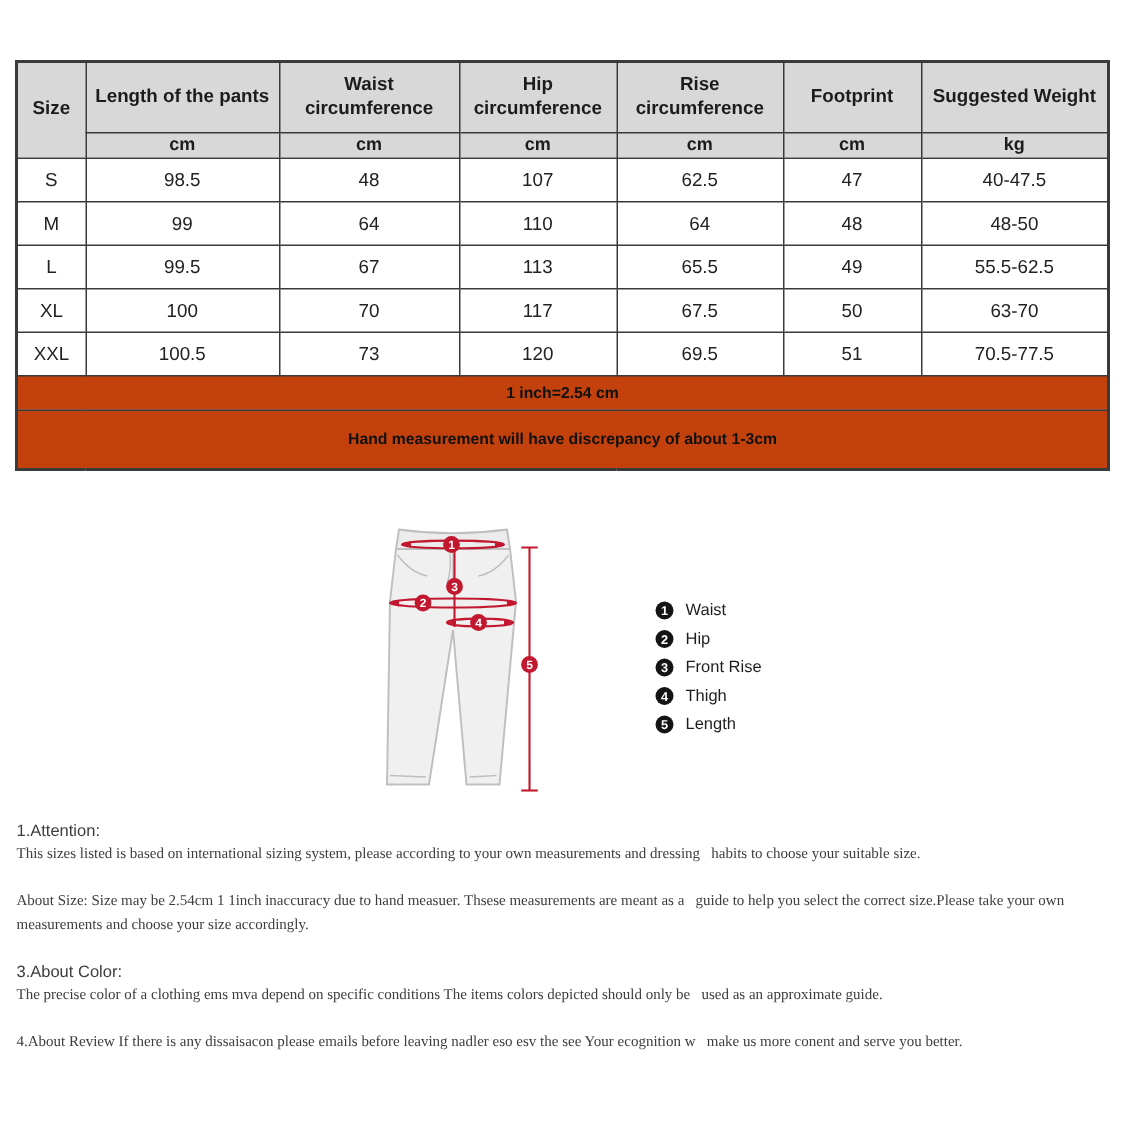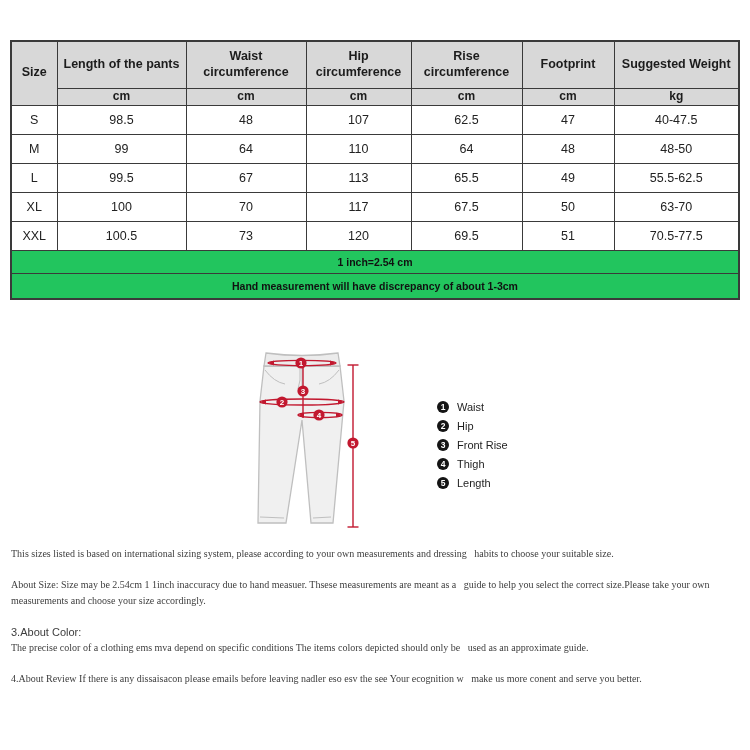--- a/index.html
+++ b/index.html
@@ -28,24 +28,24 @@
   .size-chart thead th {
     background: #d8d8d8;
     font-weight: bold;
     font-size: 12.5px;
     line-height: 1.25;
   }
   .size-chart tr.hdr-row th { height: 47px; }
   .size-chart tr.unit-row th { height: 17px; font-size: 12px; }
   .size-chart tbody td { height: 29px; font-size: 12.5px; color: #222; background: #fff; }
   .size-chart tfoot td {
-    font-weight: bold; font-size: 10.5px; background: #22c55e; color: #111;
+    font-weight: bold; font-size: 10.5px; background: #c2410c; color: #111;
   }
   .size-chart tr.foot-1 td { height: 23px; }
-  .size-chart tr.foot-2 td { height: 26px; }
+  .size-chart tr.foot-2 td { height: 40px; }
 
   
   .diagram { position: absolute; left: 0; top: 345px; width: 750px; height: 200px; }
   .pants-svg { position: absolute; left: 253px; top: 0; width: 115px; height: 195px; }
   .legend { position: absolute; left: 437px; top: 52px; list-style: none; }
   .legend-item { display: flex; align-items: center; gap: 8px; height: 19px; }
   .legend-num {
     width: 12px; height: 12px; border-radius: 50%;
     background: #141414; color: #fff;
     font-size: 8.5px; font-weight: bold;
@@ -231,20 +231,21 @@
       </li>
       <li class="legend-item">
         <span class="legend-num">5</span>
         <span class="legend-label">Length</span>
       </li>
     </ul>
   </div>
 
   <div class="notes">
     <div class="note-block">
+      <div class="note-heading">1.Attention:</div>
       <div class="note-body">This sizes listed is based on international sizing system, please according to your own measurements and dressing   habits to choose your suitable size.</div>
     </div>
     <div class="note-block">
       <div class="note-body">About Size: Size may be 2.54cm 1 1inch inaccuracy due to hand measuer. Thsese measurements are meant as a   guide to help you select the correct size.Please take your own measurements and choose your size accordingly.</div>
     </div>
     <div class="note-block">
       <div class="note-heading">3.About Color:</div>
       <div class="note-body">The precise color of a clothing ems mva depend on specific conditions The items colors depicted should only be   used as an approximate guide.</div>
     </div>
     <div class="note-block">

